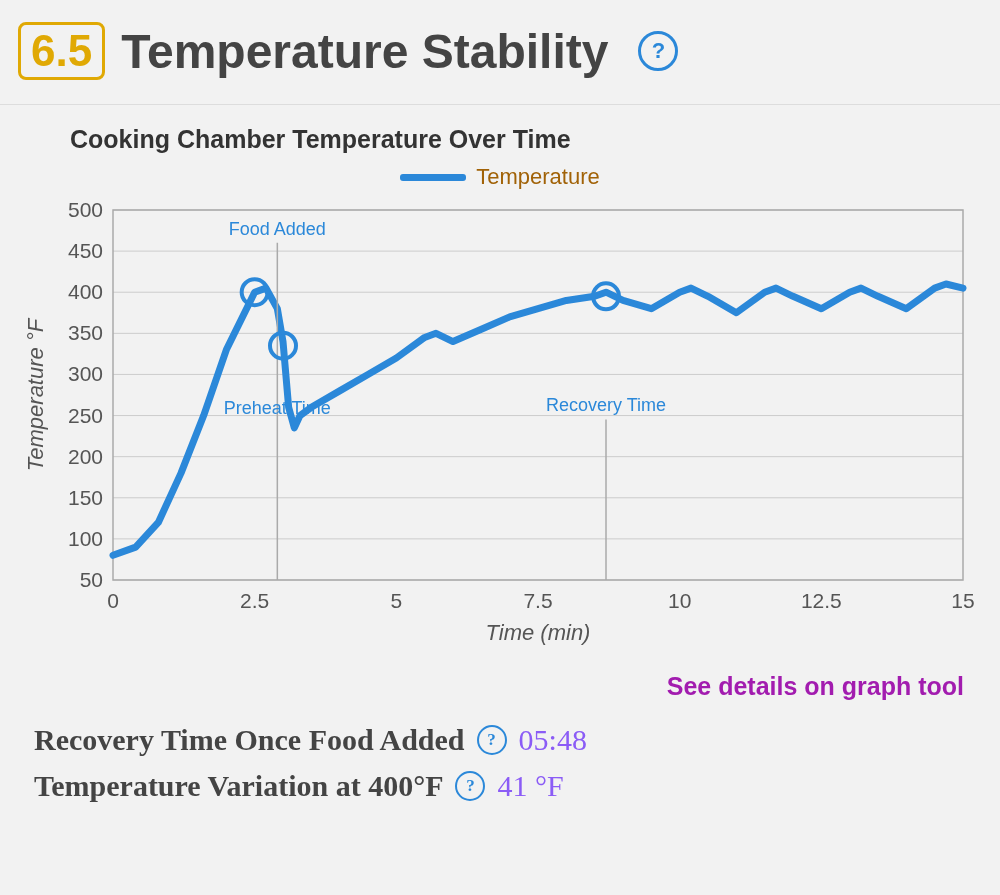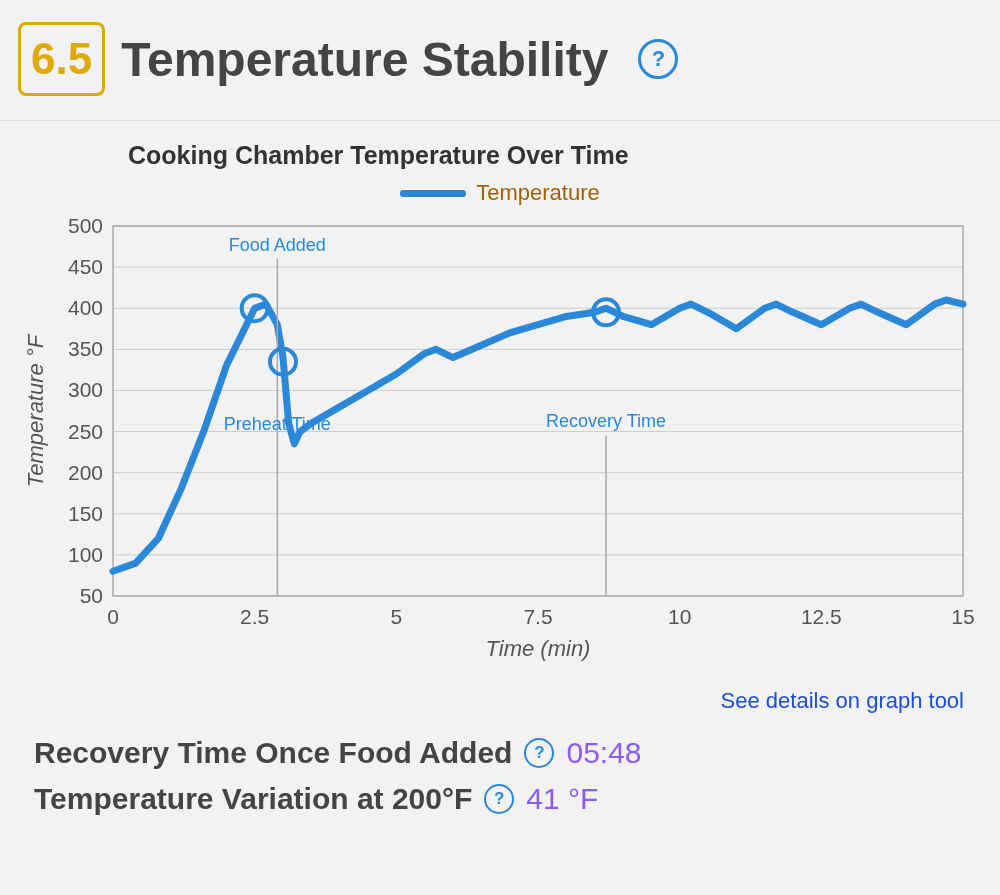--- a/index.html
+++ b/index.html
@@ -1,30 +1,30 @@
 <!DOCTYPE html>
 <html><head>
 <meta charset="utf-8">
 <style>
   html,body{margin:0;padding:0;background:#f2f2f2;font-family:Helvetica,Arial,sans-serif;color:#444;}
   .page{width:1000px;height:895px;box-sizing:border-box;padding:22px 18px 0 18px;position:relative;}
   .header{display:flex;align-items:center;gap:16px;}
-  .score-box{border:3px solid #e0a904;border-radius:8px;padding:12px 10px;font-size:44px;font-weight:800;color:#e0a904;line-height:1;}
+  .score-box{border:3px solid #e0a904;border-radius:8px;padding:4px 10px;font-size:44px;font-weight:800;color:#e0a904;line-height:1;}
   .title{font-size:48px;font-weight:800;color:#444;display:flex;align-items:center;gap:30px;}
   .help-icon{display:inline-flex;align-items:center;justify-content:center;width:34px;height:34px;border:3px solid #2b88d9;border-radius:50%;color:#2b88d9;font-size:22px;font-weight:700;cursor:pointer;}
   .help-icon.small{width:26px;height:26px;font-size:17px;border-width:2.5px;}
   .rule{border:none;border-top:1px solid #ddd;margin:24px -18px 0 -18px;}
   .chart-wrap{margin:20px 0 0 0;}
-  .chart-title{font-size:25px;font-weight:700;color:#333;margin:0 0 10px 110px;}
+  .chart-title{font-size:25px;font-weight:700;color:#333;margin:0 0 10px 52px;}
   .chart-svg{display:block;}
   .legend{display:flex;align-items:center;justify-content:center;gap:10px;font-size:22px;color:#a16207;margin-bottom:10px;}
   .legend-swatch{width:66px;height:7px;background:#2b88d9;border-radius:3px;}
   .link-row{text-align:right;margin:22px 18px 0 0;}
-  .link{color:#1d4ed8;font-size:22px;text-decoration:none;cursor:pointer;}
-  .stats{margin:22px 0 4px 16px;}
+  .link{color:#a21caf;font-size:25px;text-decoration:none;cursor:pointer;font-weight:bold;}
+  .stats{margin:22px 0 4px 16px;font-family:Liberation Serif, serif;}
   .stat{display:flex;align-items:center;gap:12px;font-size:30px;margin:12px 0;}
   .stat-label{font-weight:800;color:#444;}
   .stat-value{font-weight:400;color:#8b5cf6;}
   .axis text{font-size:21px;fill:#555;}
   .axis-title{font-size:22px;fill:#555;font-style:italic;}
   .grid line{stroke:#ccc;stroke-width:1;}
   .plot-border{fill:none;stroke:#aaa;stroke-width:1.5;}
   .temp-line{fill:none;stroke:#2b88d9;stroke-width:7;stroke-linejoin:round;stroke-linecap:round;}
   .anno-circle{fill:none;stroke:#2b88d9;stroke-width:4;}
   .anno-text{fill:#2b88d9;font-size:18px;text-anchor:middle;}
@@ -102,19 +102,19 @@
   <a class="link">See details on graph tool</a>
 </div>
 
 <div class="stats">
   <div class="stat">
     <span class="stat-label">Recovery Time Once Food Added</span>
     <span class="help-icon small">?</span>
     <span class="stat-value">05:48</span>
   </div>
   <div class="stat">
-    <span class="stat-label">Temperature Variation at 200°F</span>
+    <span class="stat-label">Temperature Variation at 400°F</span>
     <span class="help-icon small">?</span>
     <span class="stat-value">41 °F</span>
   </div>
 </div>
 
 </div>
 
 </body></html>

